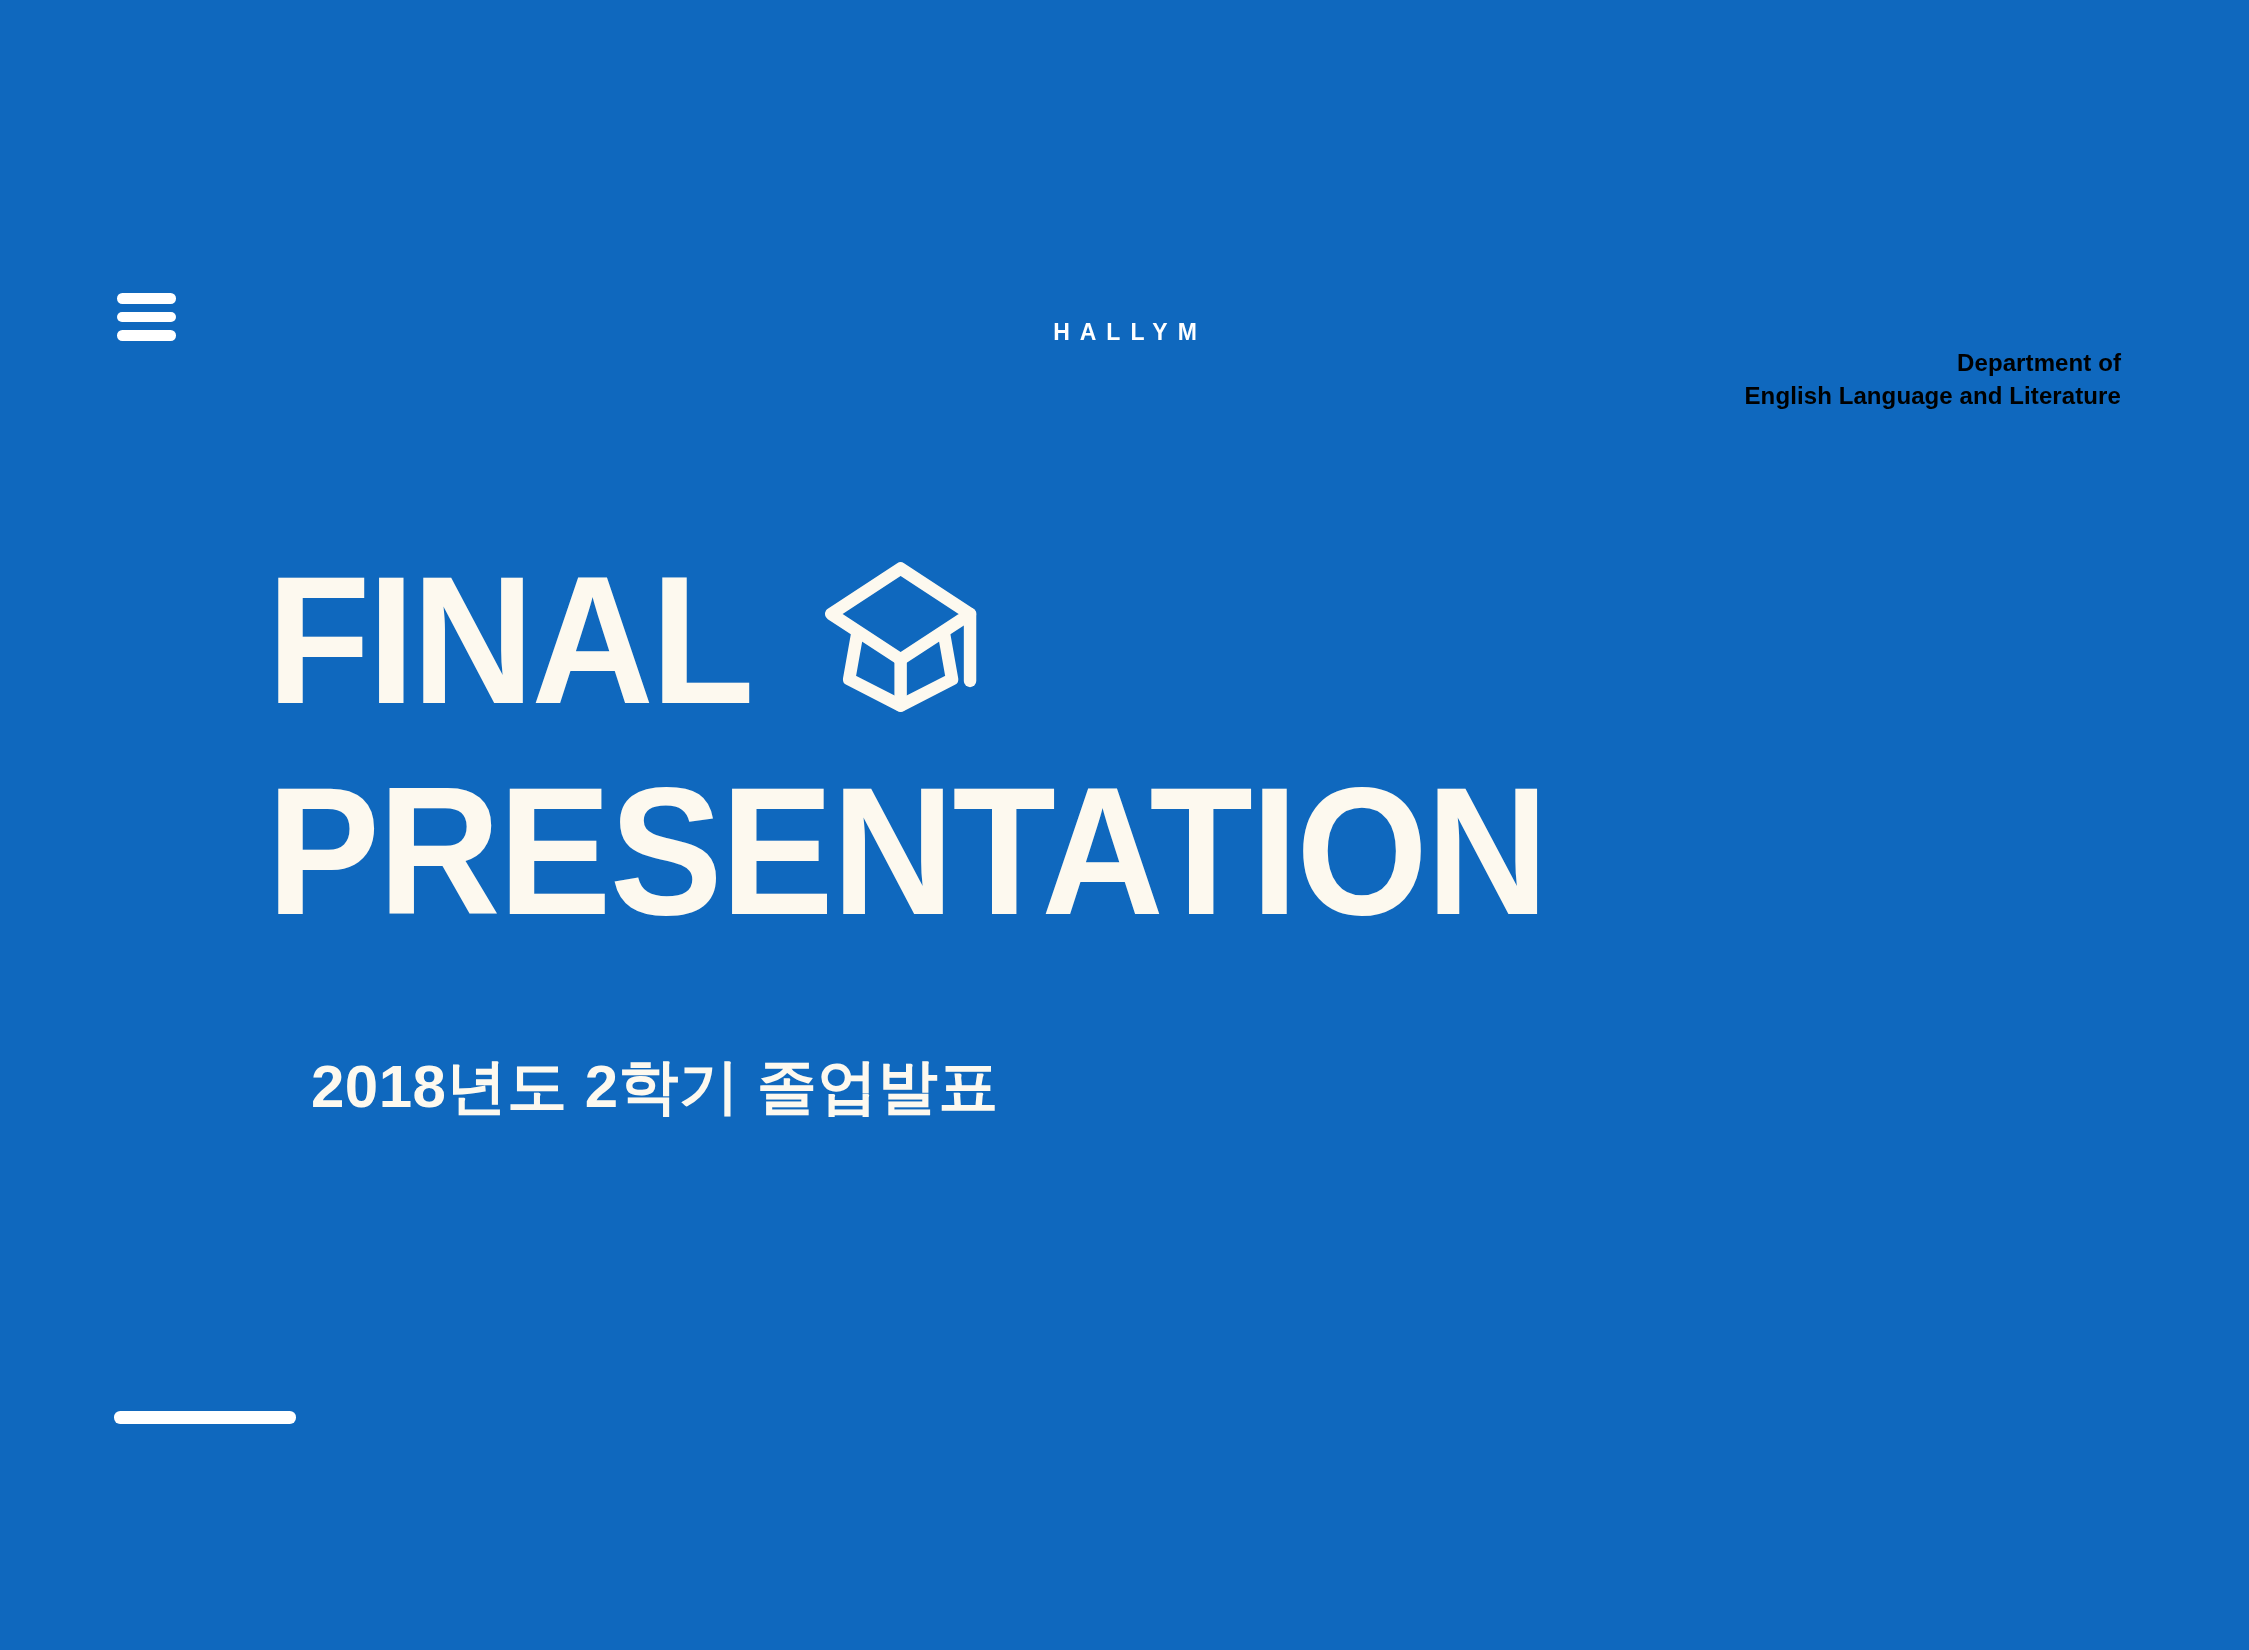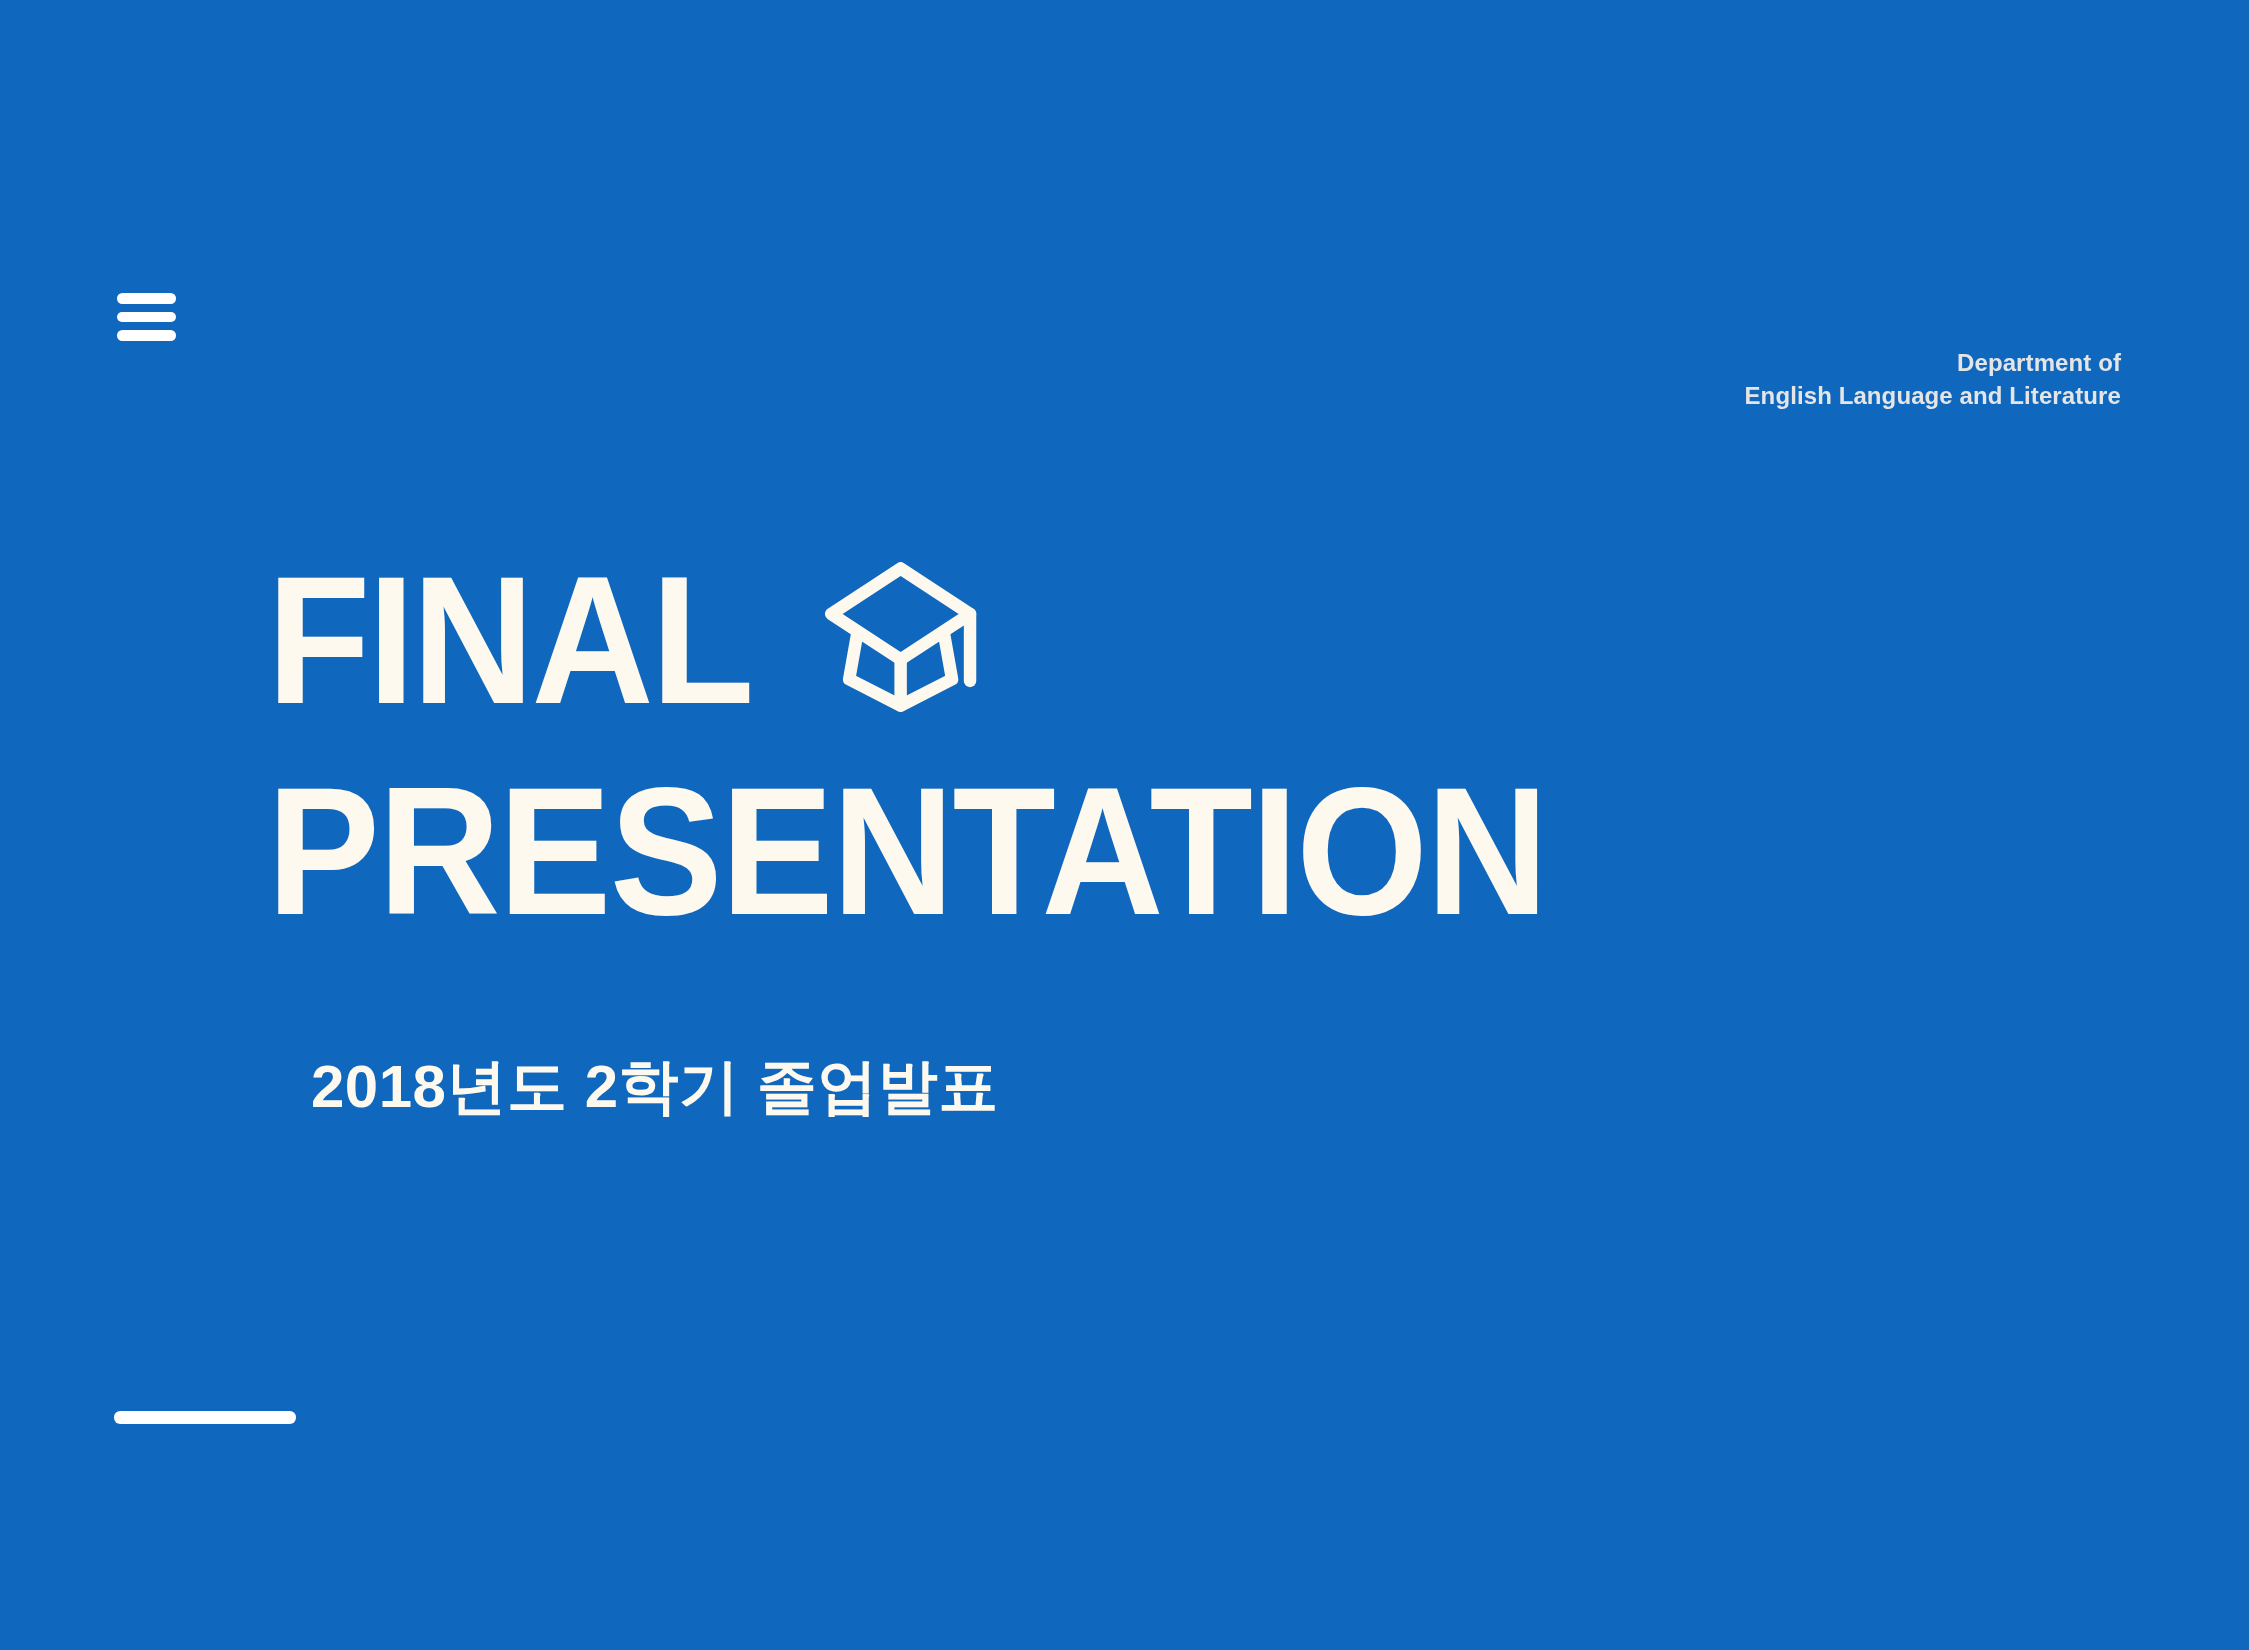--- a/index.html
+++ b/index.html
@@ -50,21 +50,21 @@
     letter-spacing: 10px;
     text-indent: 10px;
     line-height: 1;
   }
 
   .dept {
     position: absolute;
     right: 129px;
     top: 347px;
     text-align: right;
-    color: #e5e5e5;
+    color: #000000;
     font-size: 24px;
     font-weight: bold;
     line-height: 1.36;
     letter-spacing: 0.1px;
   }
   .dept .dept-line { display: block; white-space: nowrap; }
 
   
   .hero {
     position: absolute;
@@ -131,20 +131,21 @@
 <body>
 
 <div class="slide">
 
   <div class="hamburger">
     <span class="bar"></span>
     <span class="bar"></span>
     <span class="bar"></span>
   </div>
 
+  <div class="brand">HALLYM</div>
 
   <div class="dept">
     <span class="dept-line">Department of</span>
     <span class="dept-line">English Language and Literature</span>
   </div>
 
   <div class="hero">
 
     <div class="title-row row1">
       <div class="title-word">FINAL</div>

